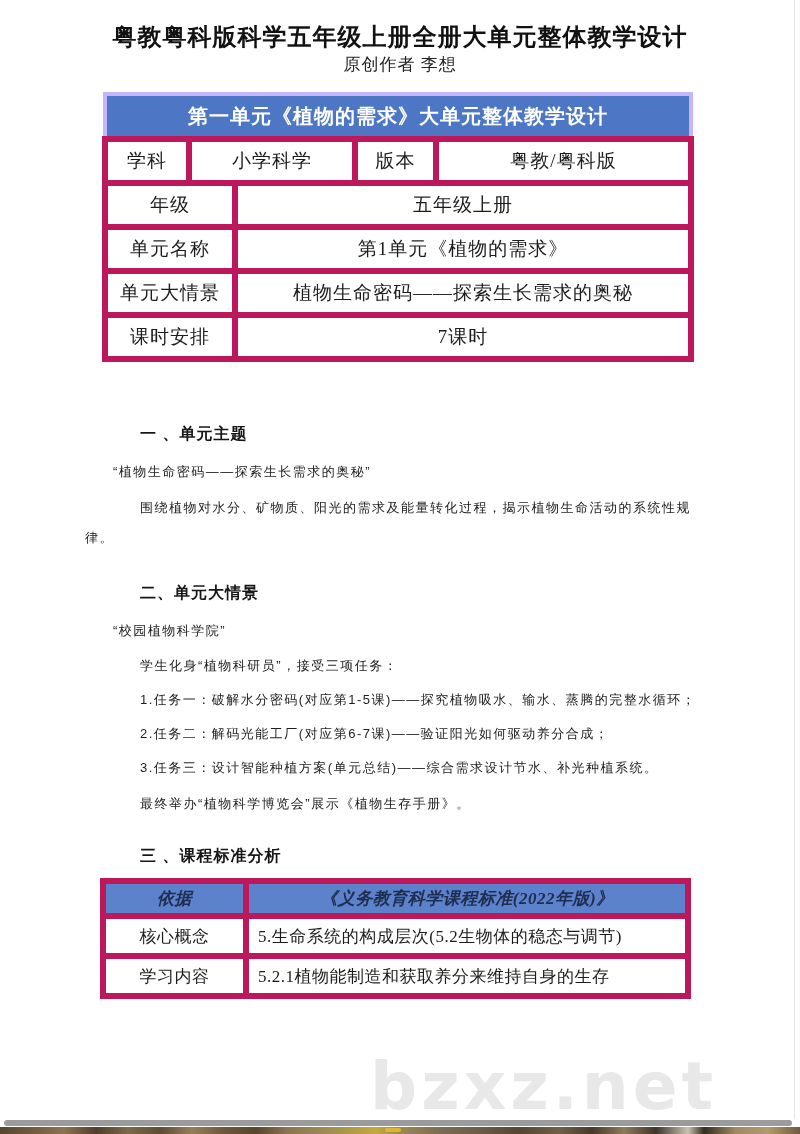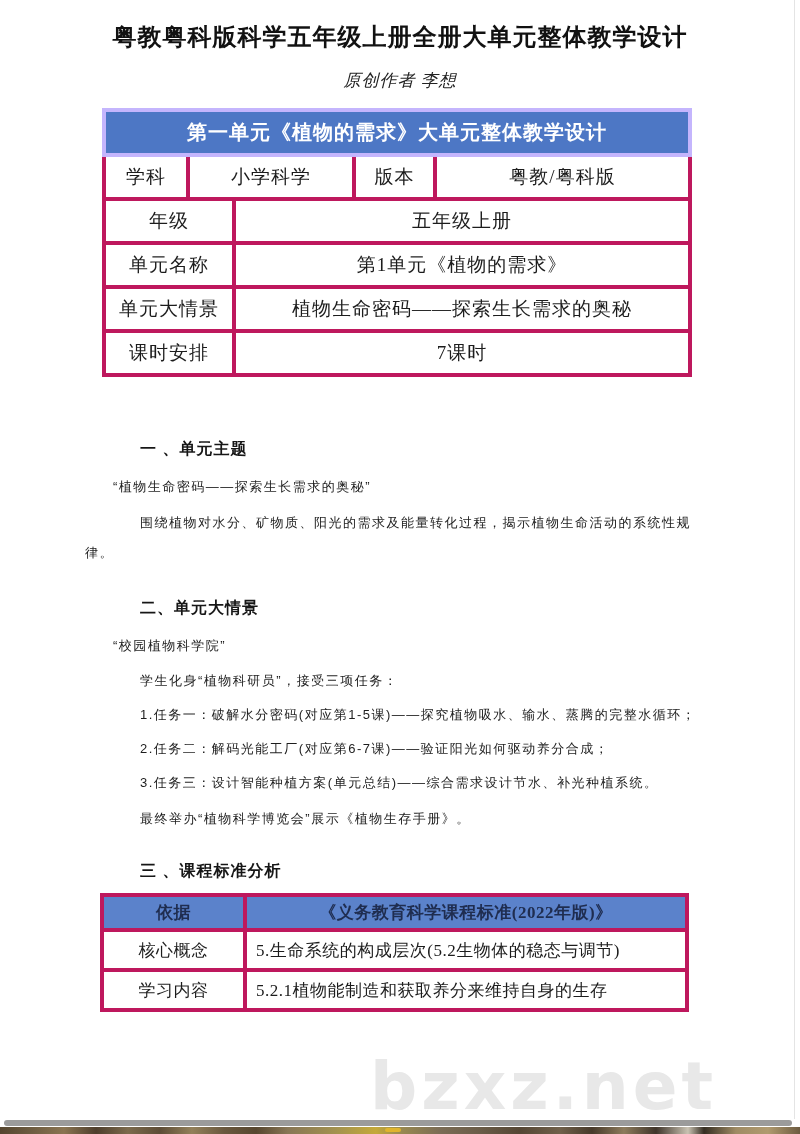--- a/index.html
+++ b/index.html
@@ -16,30 +16,29 @@
 
   .doc-title {
     padding-top:21px;
     text-align:center;
     font-size:24px;
     font-weight:bold;
     letter-spacing:1px;
     color:#111;
   }
   .doc-author {
-    margin-top:16px;
+    margin-top:0;
     text-align:center;
     font-size:17px;
     color:#222;
     letter-spacing:1px;
-    font-style:italic;
   }
 
   table { border-collapse:collapse; table-layout:fixed; }
-  td { border:4px solid #be185d; text-align:center; vertical-align:middle; }
+  td { border:6px solid #be185d; text-align:center; vertical-align:middle; }
 
   .unit-table { margin:16px 0 0 102px; width:586px; font-size:19px; letter-spacing:1px; }
   .unit-table .thead {
     background:#4d77c5;
     color:#ffffff;
     font-weight:bold;
     height:45px;
     font-size:20px;
     border:4px solid #c4b5fd;
   }
@@ -71,20 +70,21 @@
   .intro { margin-top:5px;  text-indent:55px; }
   .task  { margin-top:4px;  text-indent:55px; }
   .closing { margin-top:6px; text-indent:55px; }
 
   .standards-table { margin:11px 0 0 100px; width:585px; font-size:17px; letter-spacing:0.5px; }
   .standards-table .thead {
     background:#5b82cb;
     color:#1f2d50;
     font-weight:bold;
     height:35px;
+    font-style:italic;
   }
   .standards-table td { height:40px; }
   .standards-table .val { text-align:left; padding-left:9px; }
 
   .watermark {
     position:absolute;
     left:370px;
     top:1048px;
     font-family:"DejaVu Sans", sans-serif;
     font-weight:bold;

